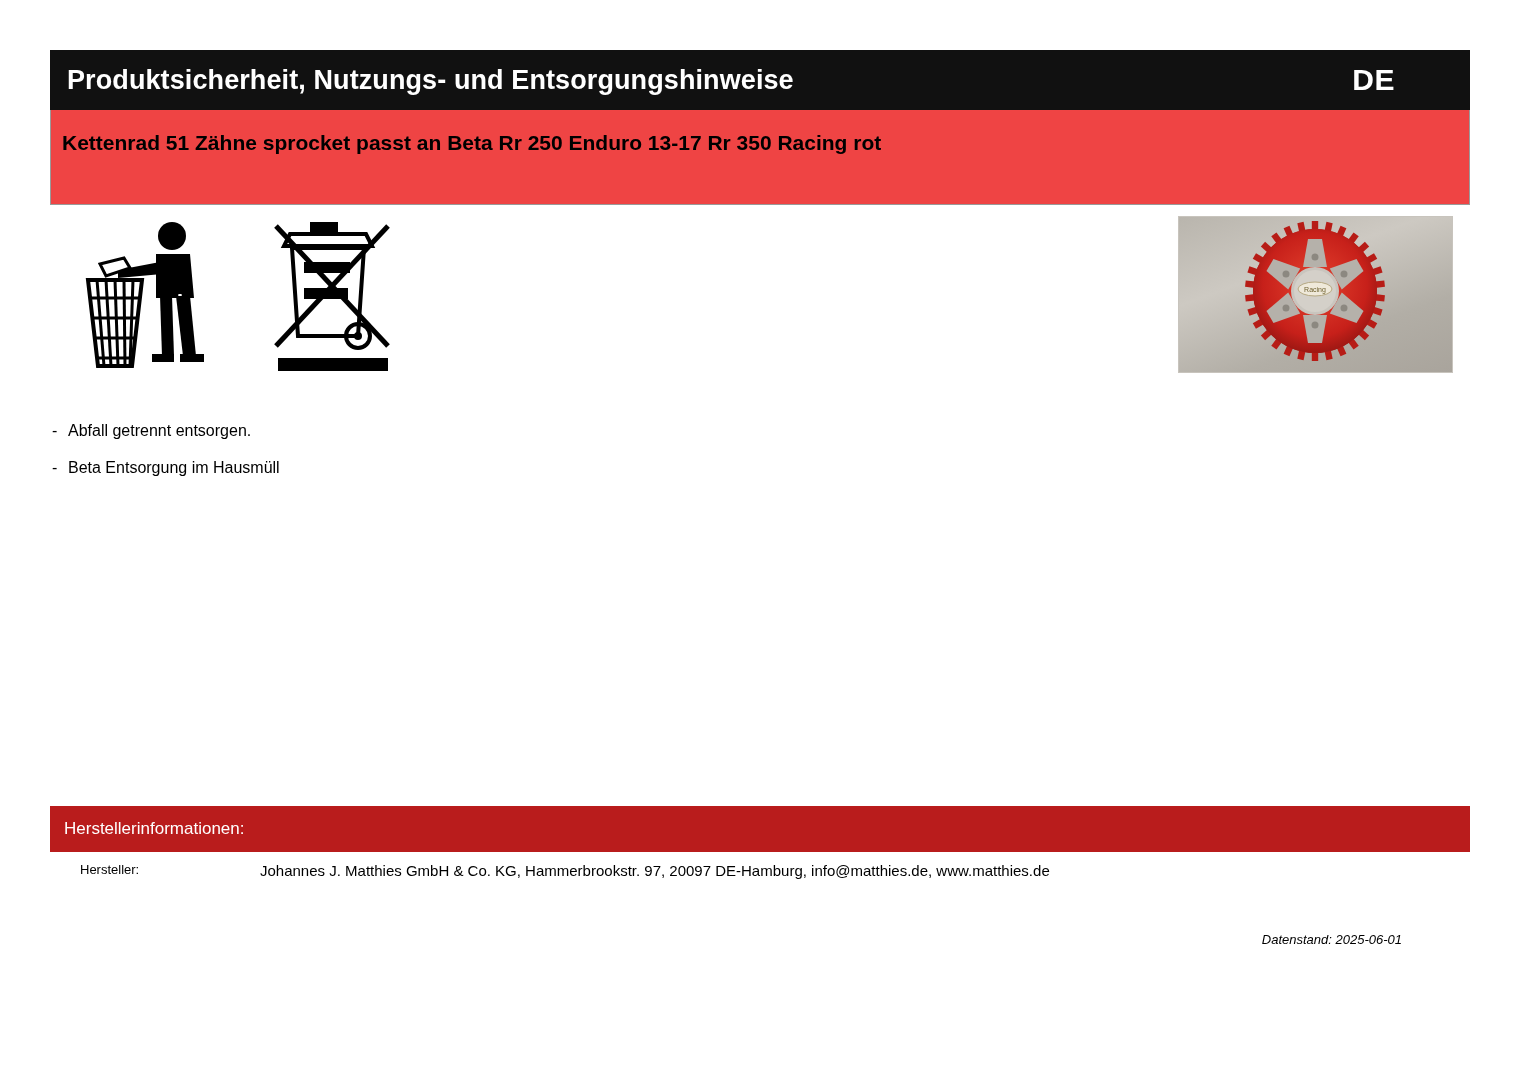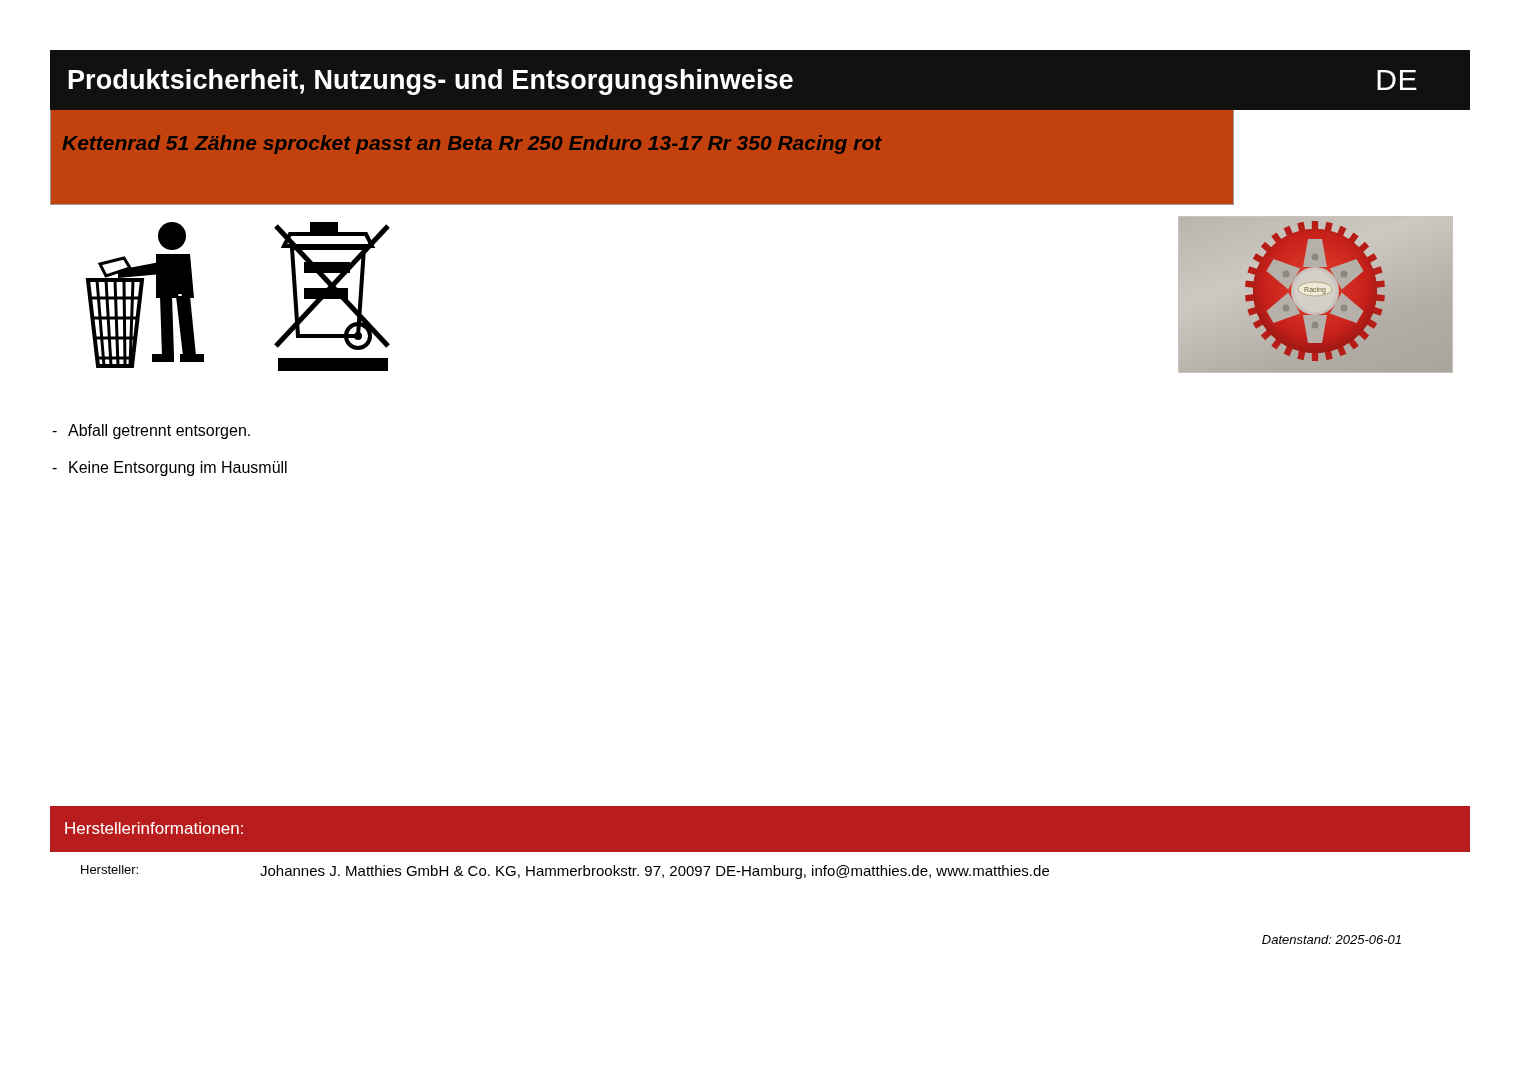--- a/index.html
+++ b/index.html
@@ -28,48 +28,47 @@
     left: 50px;
     top: 50px;
     width: 1420px;
     height: 60px;
     background: #111111;
     color: #ffffff;
     display: flex;
     align-items: center;
     justify-content: space-between;
     box-sizing: border-box;
-    padding: 0 2px 0 17px;
+    padding: 0 25px 0 17px;
   }
   .header-title {
     font-size: 27px;
     font-weight: bold;
     letter-spacing: 0.1px;
     white-space: nowrap;
   }
   .header-lang {
     font-size: 30px;
-    font-weight: normal;
+    font-weight: bold;
     letter-spacing: 0.5px;
     padding-right: 50px;
     margin-left: 6px;
   }
 
   
   .sub-band {
     position: absolute;
     left: 50px;
     top: 110px;
-    width: 1184px;
+    width: 1420px;
     height: 95px;
-    background: #c2410c;
+    background: #ef4444;
     border: 1px solid #9a9a9a;
     border-top: none;
     box-sizing: border-box;
-    font-style: italic;
   }
   .product-title {
     position: absolute;
     left: 11px;
     top: 17px;
     width: 1060px;
     font-size: 21px;
     font-weight: bold;
     line-height: 31px;
   }
@@ -324,21 +323,21 @@
         <text x="0" y="1" text-anchor="middle" font-size="7" fill="#6d5f2e" font-family="Liberation Sans, sans-serif">Racing</text>
       </g>
     </svg>
   </div>
 
   <div class="bullets">
     <div class="bullet-row">
       <span class="dash">-</span><span>Abfall getrennt entsorgen.</span>
     </div>
     <div class="bullet-row">
-      <span class="dash">-</span><span>Keine Entsorgung im Hausmüll</span>
+      <span class="dash">-</span><span>Beta Entsorgung im Hausmüll</span>
     </div>
   </div>
 
   <div class="maker-bar">
     <span>Herstellerinformationen:</span>
   </div>
   <div class="maker-row">
     <span class="maker-label">Hersteller:</span>
     <span class="maker-value">Johannes J. Matthies GmbH &amp; Co. KG, Hammerbrookstr. 97, 20097 DE-Hamburg, info@matthies.de, www.matthies.de</span>
   </div>

